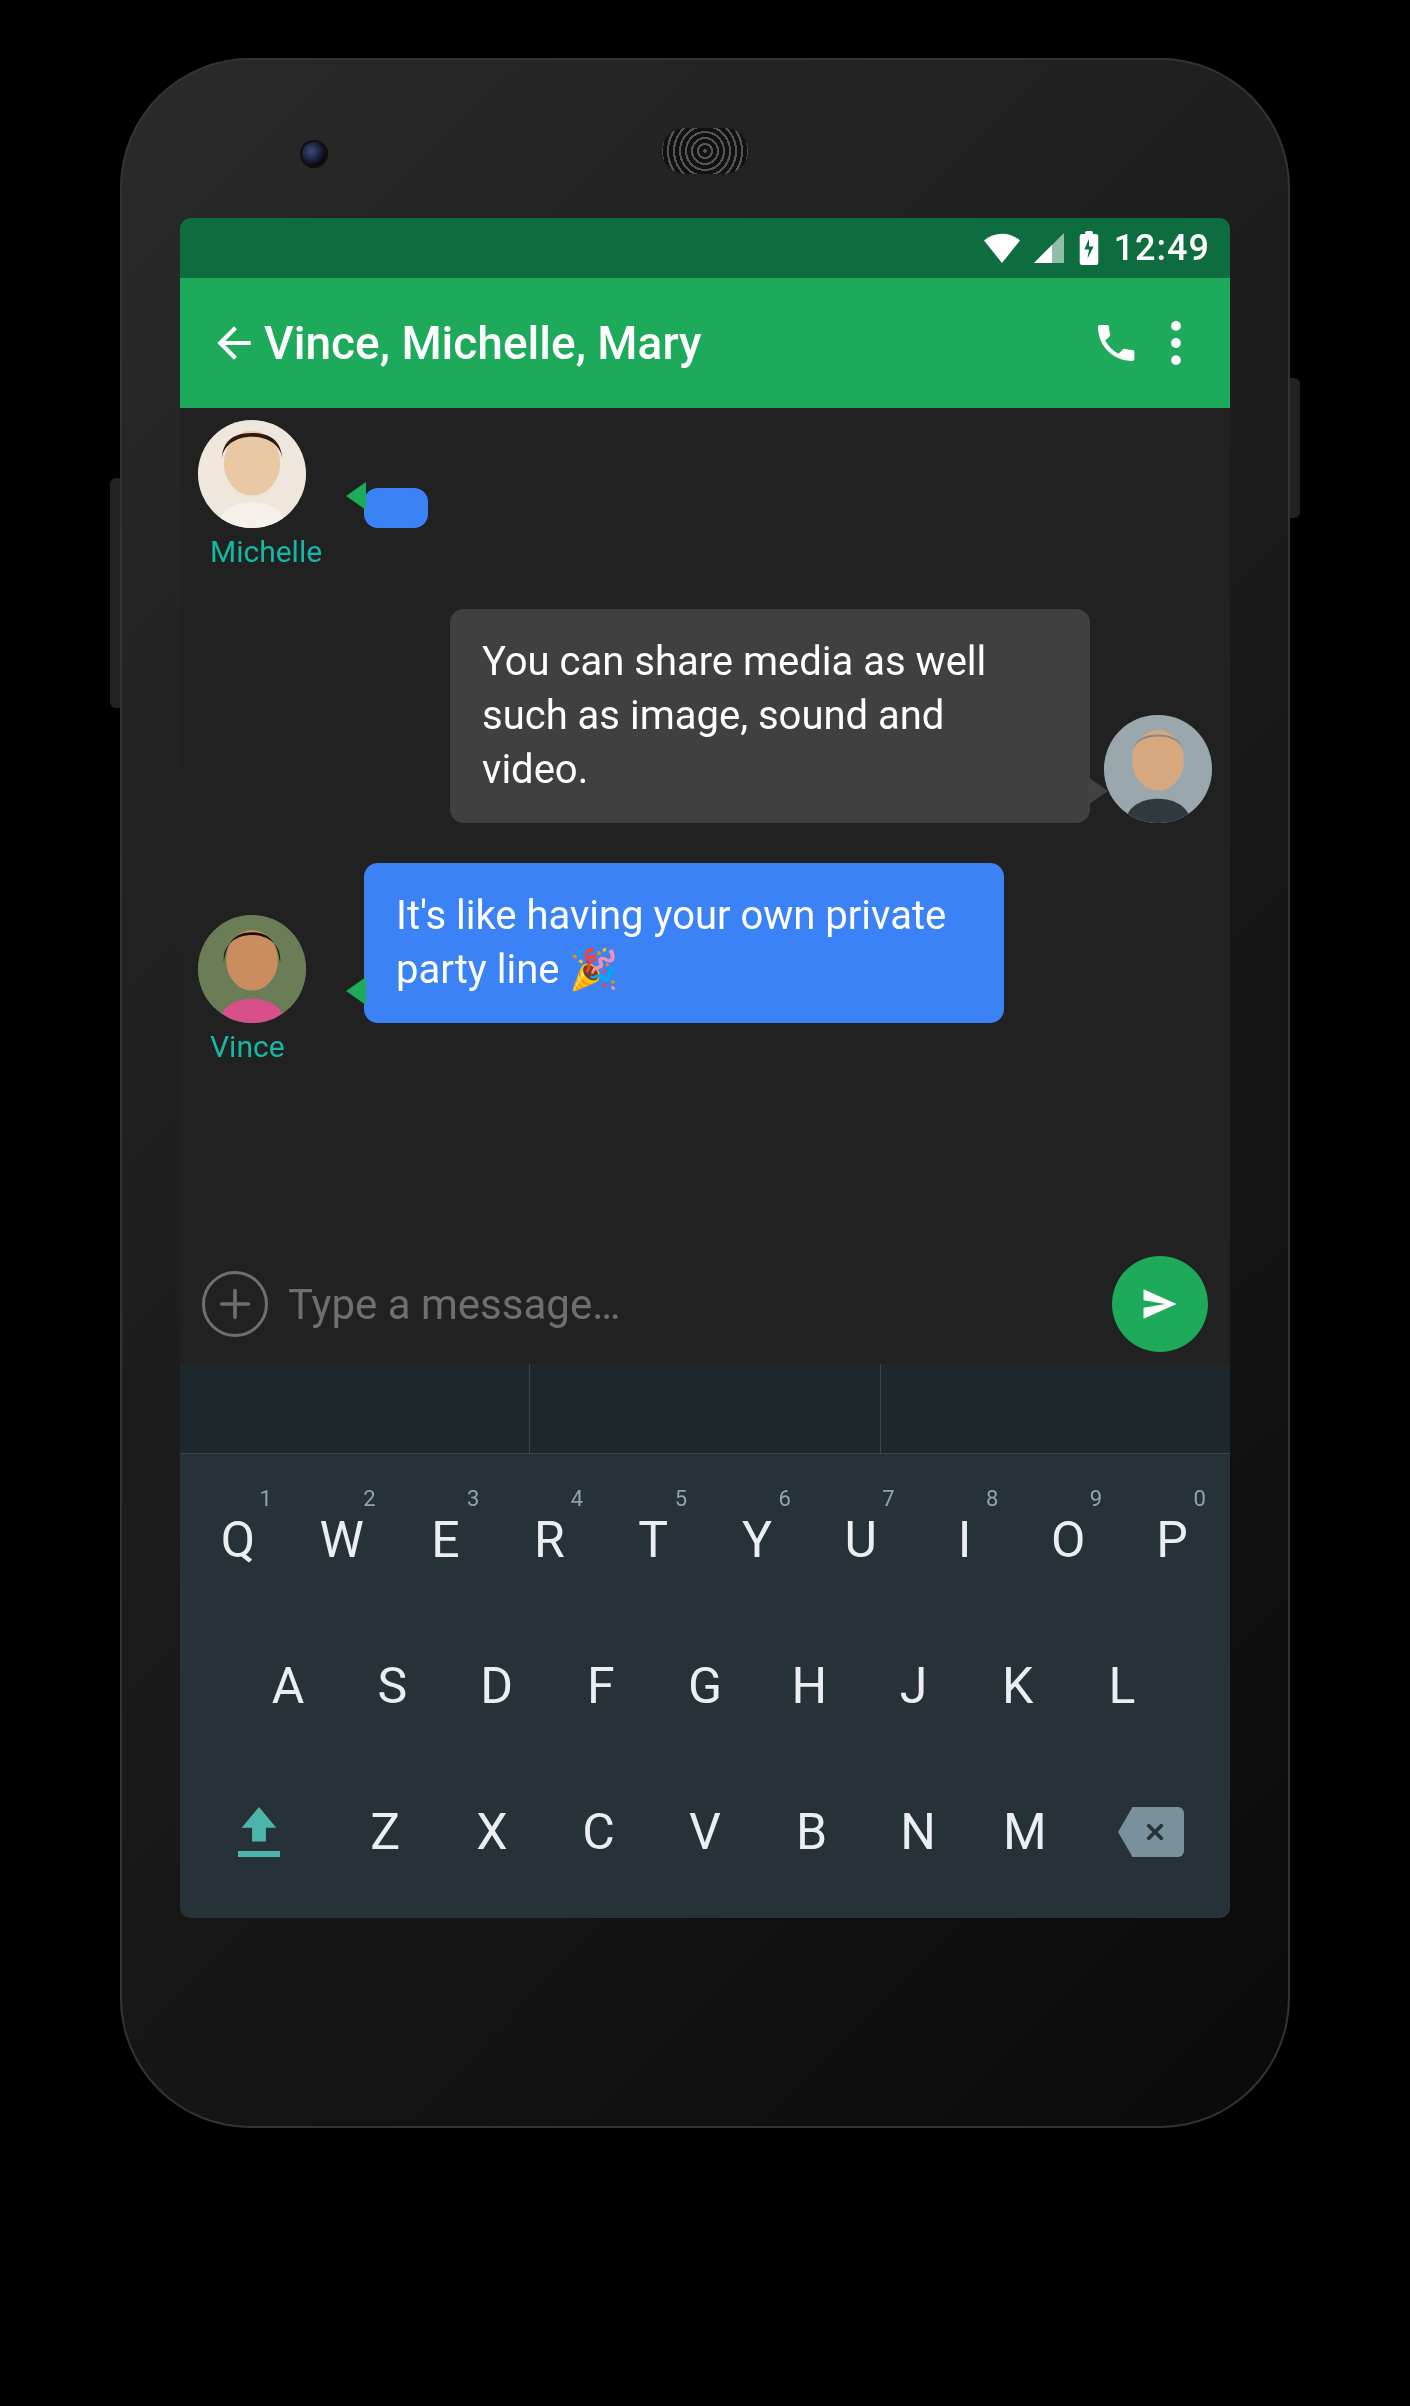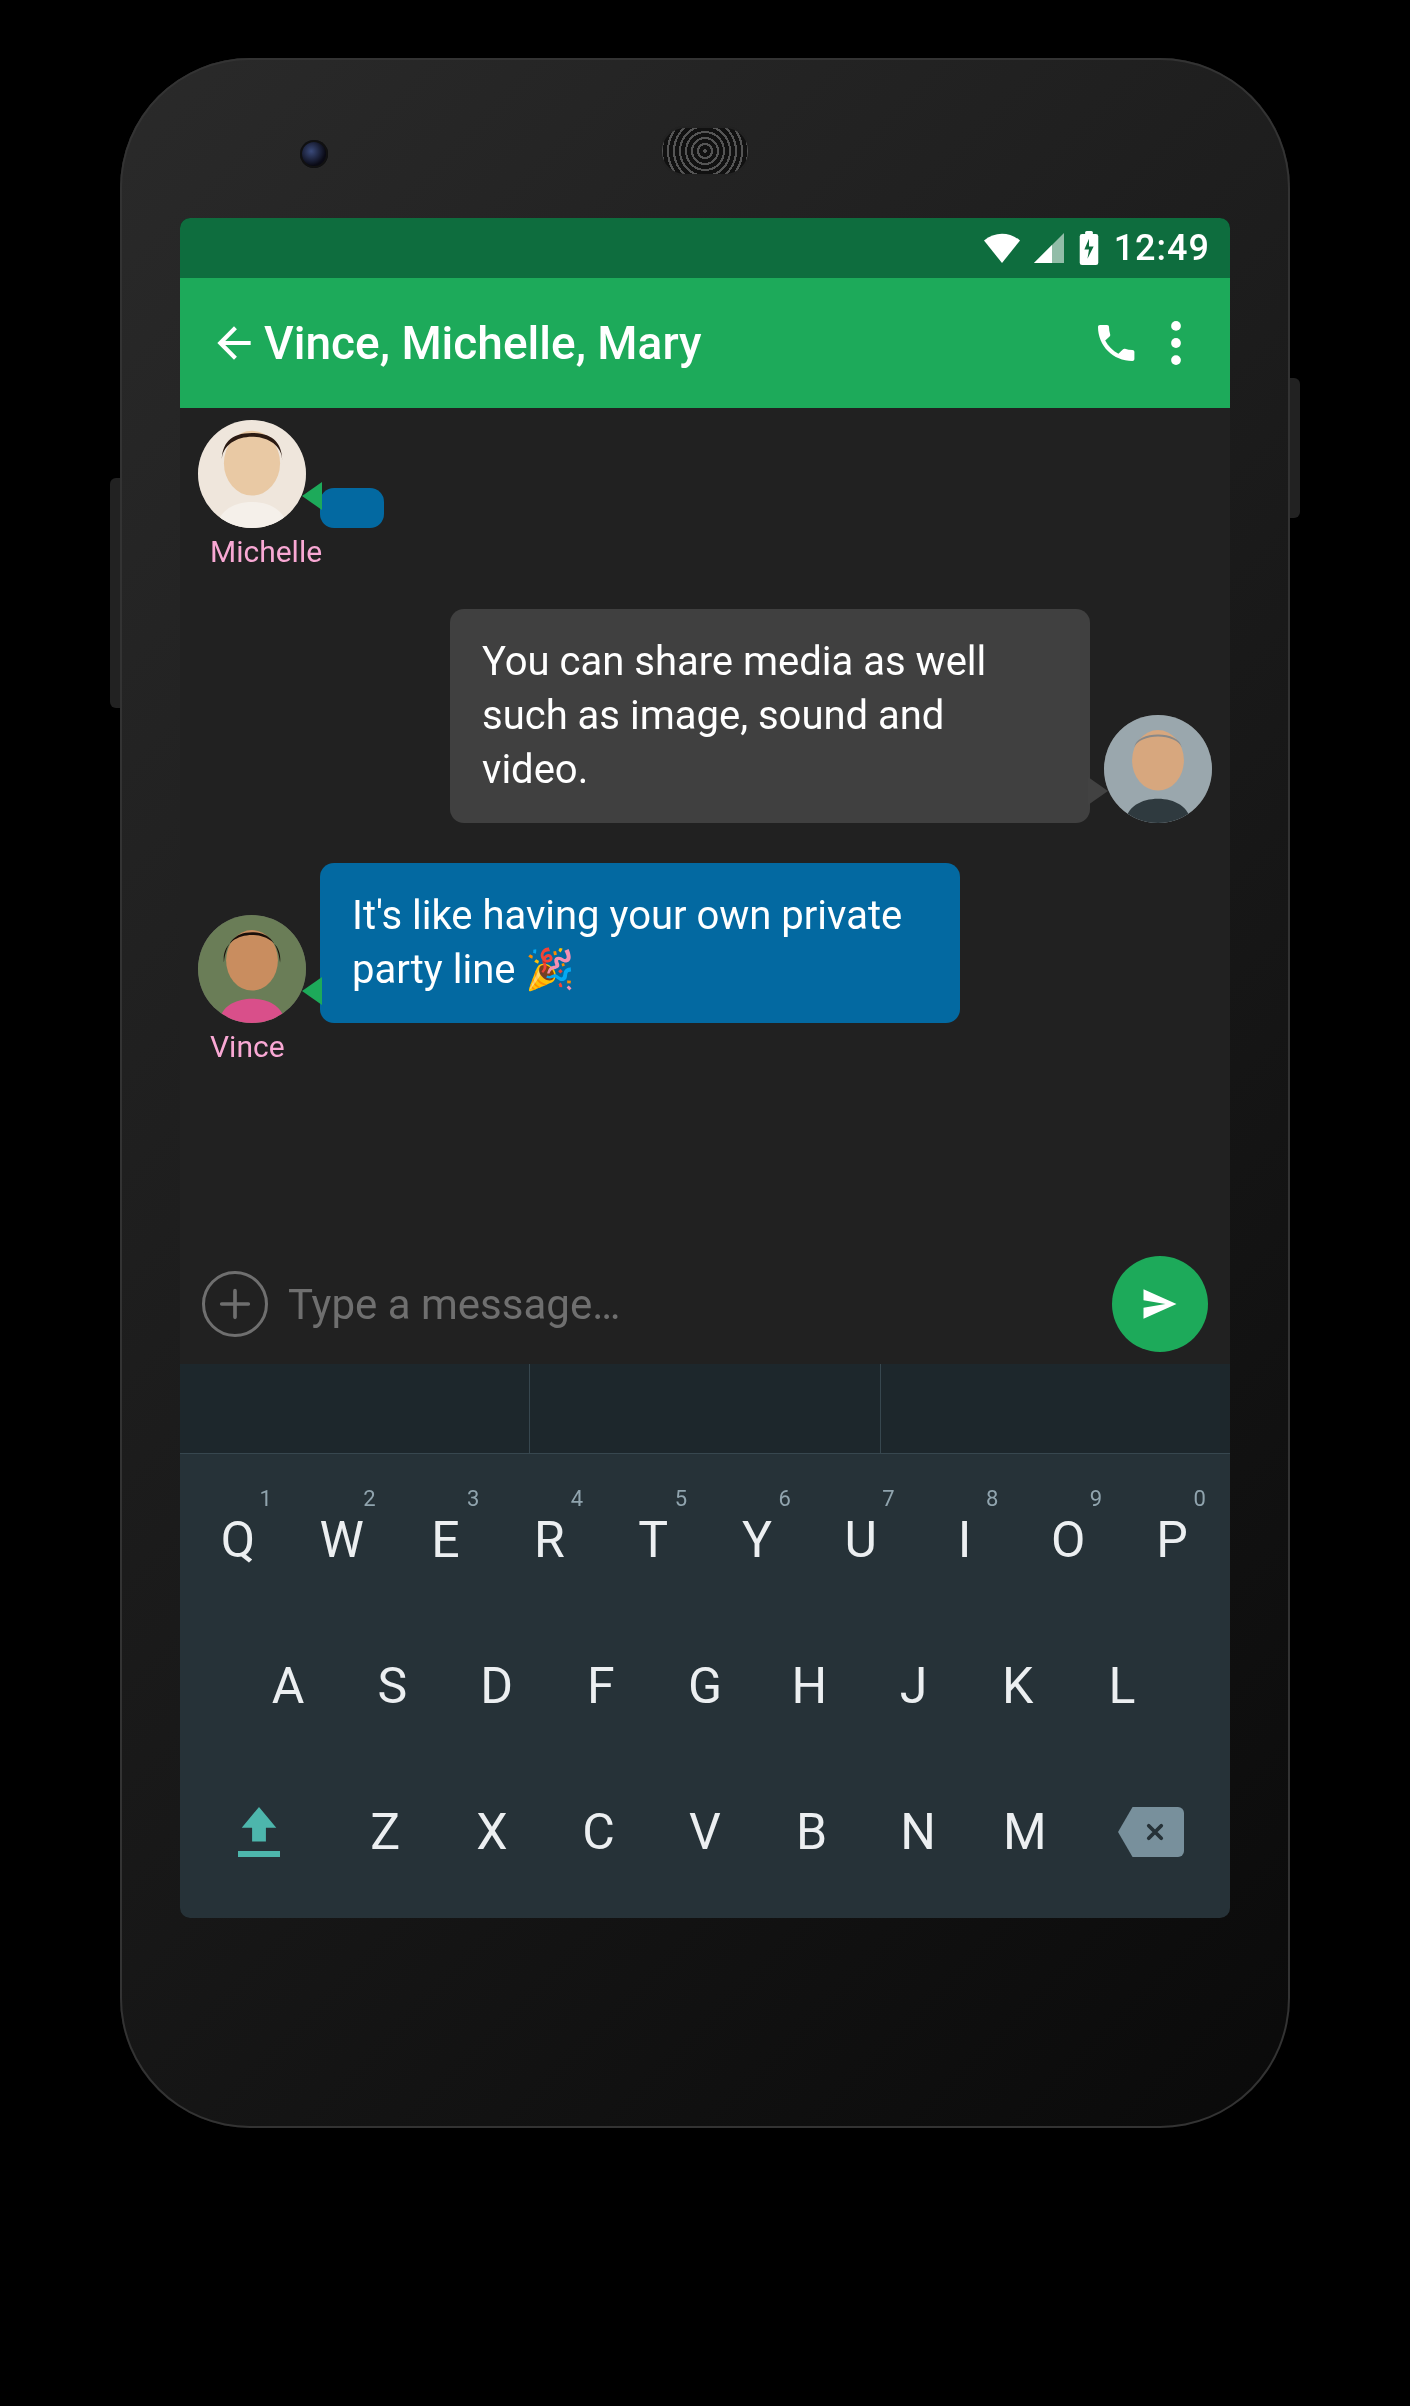--- a/index.html
+++ b/index.html
@@ -83,40 +83,40 @@
   .appbar .title { flex: 1 1 auto; font-size: 46px; font-weight: 500; white-space: nowrap; overflow:hidden; text-overflow:ellipsis; }
   .appbar .ic-btn { width:60px; display:flex; align-items:center; justify-content:center; }
   
   .chat {
     flex: 1 1 auto;
     background: #212121;
     overflow: hidden;
     padding: 0 18px 10px 18px;
   }
   .msg-block { display:flex; flex-direction:column; margin-top: 12px; }
-  .sender-name { color:#f9a8d4; font-size:30px; margin-left: 12px; margin-top: 6px; }
+  .sender-name { color:#14b8a6; font-size:30px; margin-left: 12px; margin-top: 6px; }
   .row-left, .row-right { display:flex; align-items:flex-end; gap:14px; }
   .row-right { justify-content: flex-end; }
   .avatar {
     width: 108px; height: 108px; border-radius: 50%;
     flex: 0 0 auto;
     background: #555 center/cover no-repeat;
     overflow:hidden;
   }
   .avatar svg { width:100%; height:100%; display:block; }
   .bubble {
     position: relative;
     max-width: 640px;
     padding: 26px 32px;
     border-radius: 14px;
     font-size: 40px;
     line-height: 1.35;
     color: #fff;
   }
-  .bubble.green { background:#0369a1; }
+  .bubble.green { background:#3b82f6;margin-left:44px; }
   .bubble.gray  { background:#404040; }
   .bubble .tail {
     position:absolute; bottom:18px; width:0; height:0;
   }
   .bubble.green .tail.left {
     left:-18px;
     border-top: 14px solid transparent;
     border-bottom: 14px solid transparent;
     border-right: 20px solid #1daa5a;
   }

